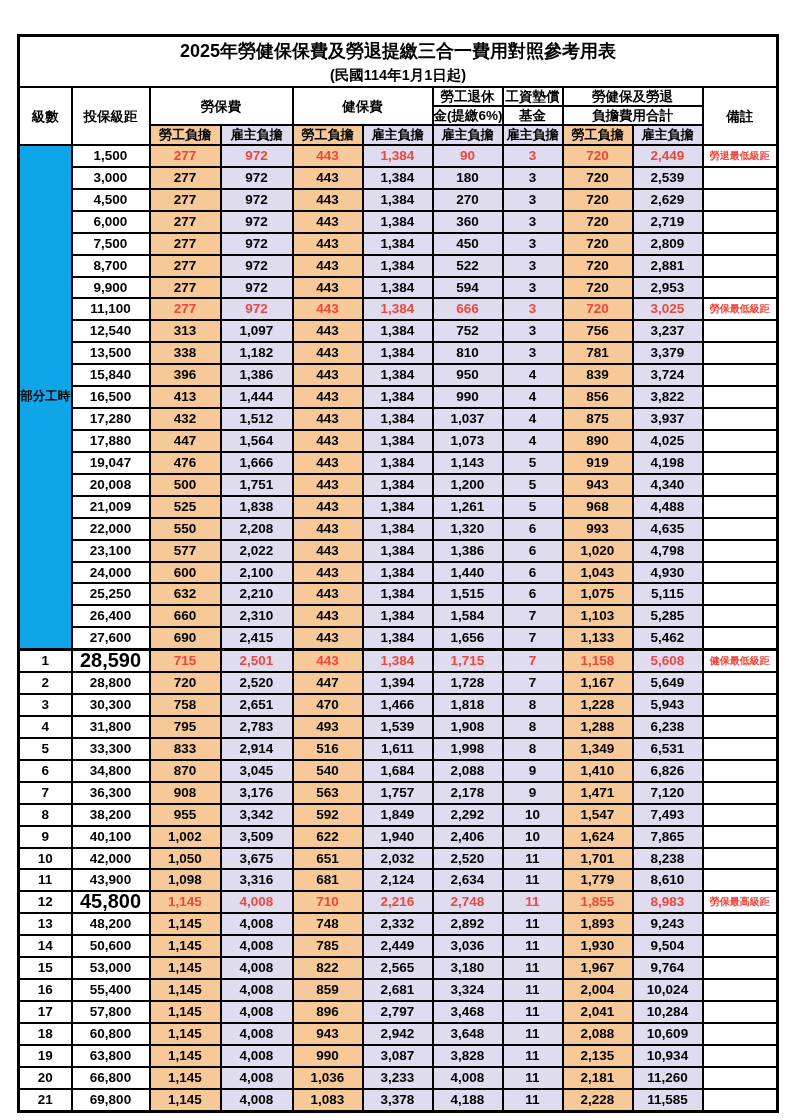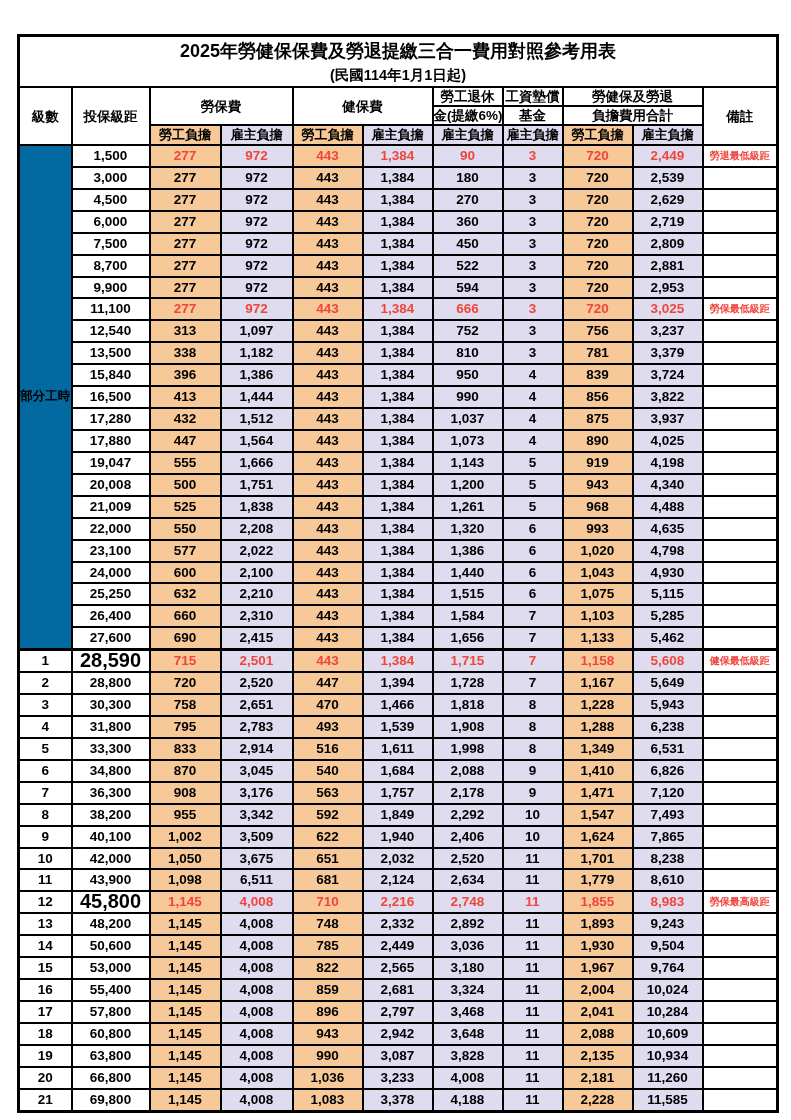--- a/index.html
+++ b/index.html
@@ -17,21 +17,21 @@
   thead th{font-size:13.5px;font-weight:700;color:#000;background:#fff;}
   tr.hrow1 th,tr.hrow2 th{height:17px;line-height:17px;}
   tr.hrow3 th{height:18px;line-height:18px;font-size:13px;}
   .sub-w{background:var(--worker-bg);}
   .sub-e{background:var(--employer-bg);}
   
   tbody td{height:19.93px;font-size:13.5px;font-weight:600;color:#000;line-height:19.9px;}
   td.col-w{background:var(--worker-bg);}
   td.col-e{background:var(--employer-bg);}
   td.level-cell{font-size:13.5px;}
-  td.group-cell{font-size:12.5px;font-weight:600;background:#0369a1;}
+  td.group-cell{font-size:12.5px;font-weight:600;background:#0ea5e9;}
   td.bracket{font-size:13.5px;border-radius:6px;}
   tr.big td.bracket{font-size:20px;font-weight:700;}
   tr.hl td.val{color:var(--hl-red);}
   td.remark{font-size:10px;font-weight:700;color:var(--hl-red);letter-spacing:0;}
   tr.level-first td{border-top:3px solid #000;}
 </style>
 </head>
 <body>
 
 <div class="page">
@@ -247,21 +247,21 @@
           <td class="col-w val">443</td>
           <td class="col-e val">1,384</td>
           <td class="col-e val">1,073</td>
           <td class="col-e val">4</td>
           <td class="col-w val">890</td>
           <td class="col-e val">4,025</td>
           <td class="remark"></td>
         </tr>
         <tr>
           <td class="bracket">19,047</td>
-          <td class="col-w val">555</td>
+          <td class="col-w val">476</td>
           <td class="col-e val">1,666</td>
           <td class="col-w val">443</td>
           <td class="col-e val">1,384</td>
           <td class="col-e val">1,143</td>
           <td class="col-e val">5</td>
           <td class="col-w val">919</td>
           <td class="col-e val">4,198</td>
           <td class="remark"></td>
         </tr>
         <tr>
@@ -487,21 +487,21 @@
           <td class="col-e val">2,520</td>
           <td class="col-e val">11</td>
           <td class="col-w val">1,701</td>
           <td class="col-e val">8,238</td>
           <td class="remark"></td>
         </tr>
         <tr>
           <td class="level-cell">11</td>
           <td class="bracket">43,900</td>
           <td class="col-w val">1,098</td>
-          <td class="col-e val">6,511</td>
+          <td class="col-e val">3,316</td>
           <td class="col-w val">681</td>
           <td class="col-e val">2,124</td>
           <td class="col-e val">2,634</td>
           <td class="col-e val">11</td>
           <td class="col-w val">1,779</td>
           <td class="col-e val">8,610</td>
           <td class="remark"></td>
         </tr>
         <tr class="hl big">
           <td class="level-cell">12</td>

